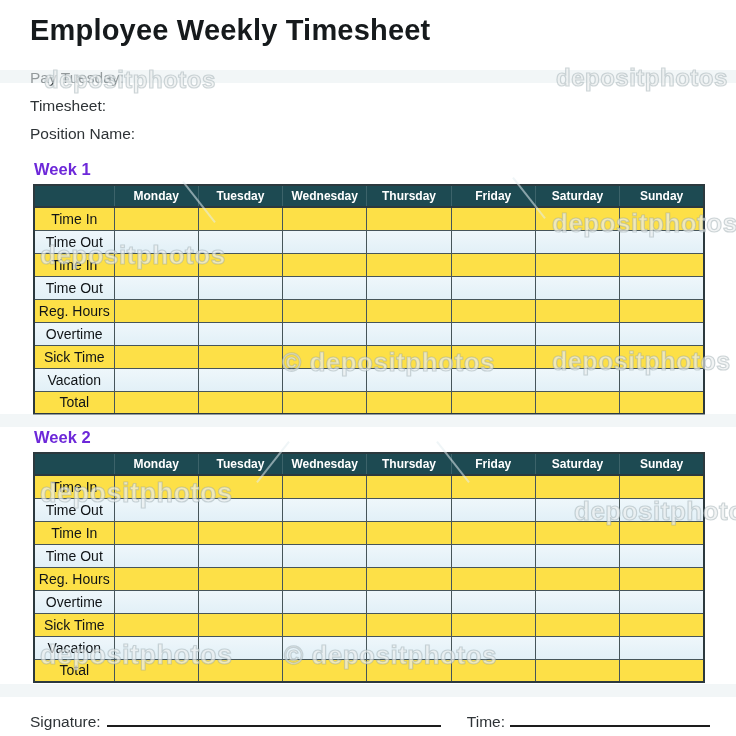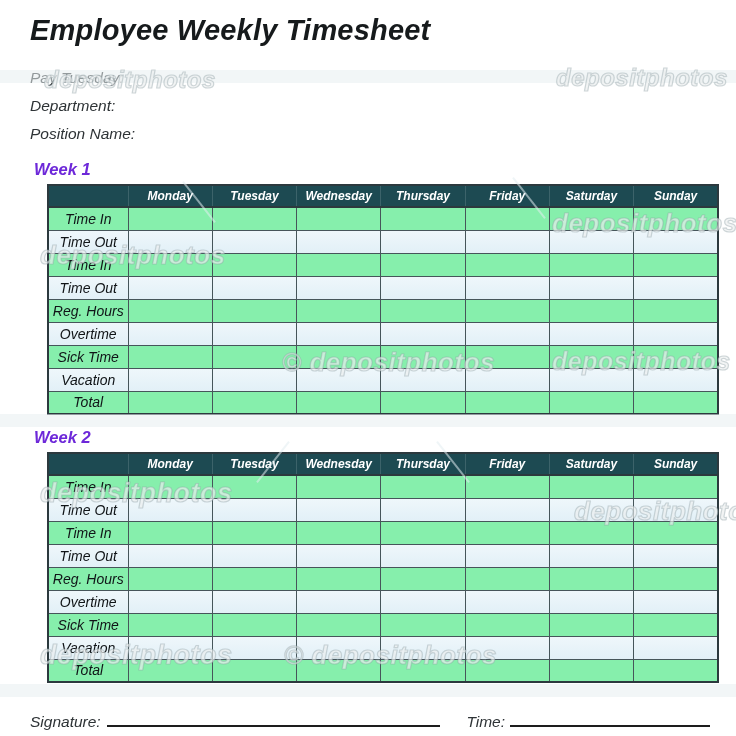--- a/index.html
+++ b/index.html
@@ -10,53 +10,53 @@
     --outer-border:#2c393e;
     --ink:#1c1f21;
   }
   *{box-sizing:border-box;}
   html,body{margin:0;padding:0;}
   body{
     width:736px;height:736px;background:#ffffff;
     font-family:"Liberation Sans", sans-serif;color:var(--ink);
     overflow:hidden;
   }
-  .page{position:relative;width:736px;height:736px;padding:12px 0 0 30px;font-style:italic;}
+  .page{position:relative;width:736px;height:736px;padding:12px 0 0 30px;}
 
   h1.title{
     margin:0;font-size:29px;line-height:36px;font-weight:600;
     letter-spacing:0.2px;color:#161a1c;
   }
 
   .fields{display:grid;grid-template-columns:390px auto;margin-top:16px;}
   .fcol .frow{height:28px;display:flex;align-items:center;}
   .flabel{font-size:15.5px;color:#2e3336;}
 
   .week{margin-top:12px;}
   .week.second{margin-top:13px;}
   .week-label{font-size:16.5px;font-weight:bold;color:#6d28d9;margin:0 0 5px 4px;}
 
   table.timesheet{
-    border-collapse:collapse;table-layout:fixed;width:672px;margin-left:17px;
+    border-collapse:collapse;table-layout:fixed;width:672px;margin-left:3px;
     border:2px solid var(--outer-border);
   }
   table.timesheet thead th{
     height:22px;background:var(--header-bg);color:var(--header-text);
     font-size:12px;font-weight:bold;padding:0;text-align:center;
     border-left:1px solid rgba(255,255,255,0.14);
     border-bottom:2px solid var(--outer-border);
   }
   table.timesheet thead th.corner{width:80px;border-left:none;}
   table.timesheet tbody td{
     height:23px;padding:0;border:1px solid var(--border);
   }
   table.timesheet tbody td.rowlabel{
     font-size:14px;text-align:center;color:#101417;font-weight:400;
   }
-  tr.plain{background:#86efac;}
+  tr.plain{background:#fde047;}
   tr.tint{background:linear-gradient(180deg,#eff7fb 0%,var(--row-tint) 100%);}
 
   .footer{
     display:flex;width:680px;margin-top:30px;
   }
   .footer .flabel{font-size:15.5px;line-height:18px;}
   .line{border-bottom:2px solid #1d1d1d;height:14px;display:inline-block;}
   .sig-line{flex:1;margin-left:6px;margin-bottom:2px;}
   .date-label{margin-left:26px;}
   .date-line{width:200px;margin-left:5px;margin-bottom:2px;}
@@ -85,21 +85,21 @@
 <div class="page">
 
   <h1 class="title">Employee Weekly Timesheet</h1>
 
   <div class="fields">
     <div class="fcol">
       <div class="frow">
         <span class="flabel">Pay Tuesday:</span>
       </div>
       <div class="frow">
-        <span class="flabel">Department:</span>
+        <span class="flabel">Timesheet:</span>
       </div>
       <div class="frow">
         <span class="flabel">Position Name:</span>
       </div>
     </div>
   </div>
 
   <div class="week first">
     <div class="week-label">Week 1</div>
     <table class="timesheet">

